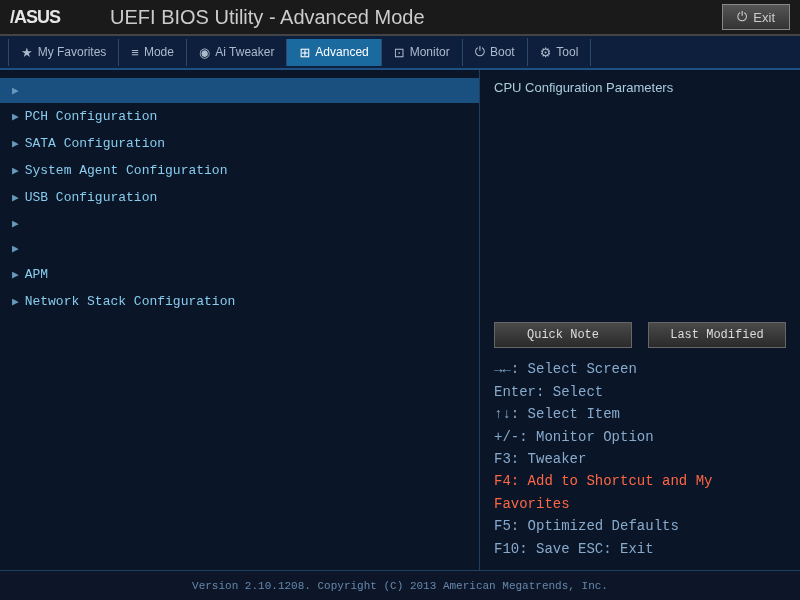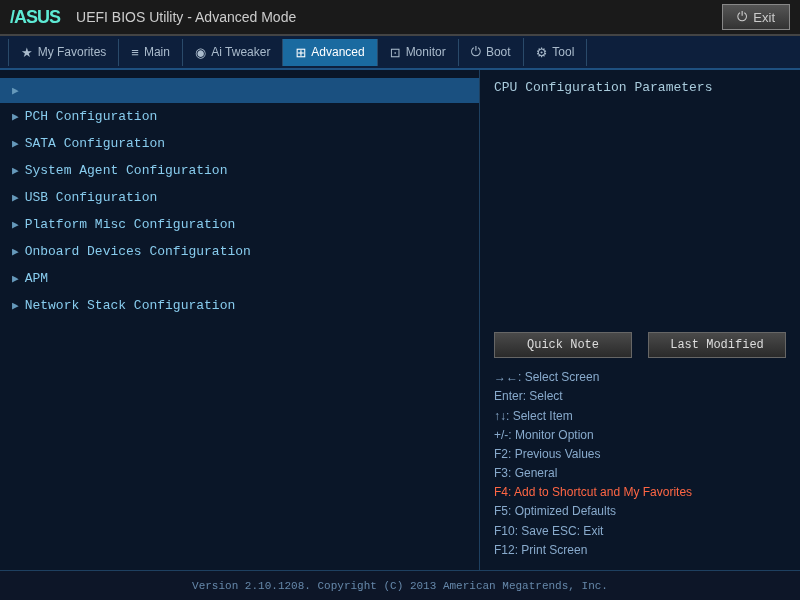--- a/index.html
+++ b/index.html
@@ -14,32 +14,33 @@
     
     #header {
       display: flex;
       align-items: center;
       background: #1a1a1a;
       height: 36px;
       padding: 0 10px;
       border-bottom: 2px solid #444;
     }
     #asus-logo {
-      color: #5eead4;
+      color: #e5e5e5;
       font-weight: bold;
       font-size: 18px;
       font-family: Arial, sans-serif;
       letter-spacing: -1px;
-      margin-right: 16px;
+      margin-right: 22px;
     }
     #header-title {
       color: #cccccc;
-      font-size: 14px;
-      font-family: Arial, sans-serif;
-      flex: 1;
+      font-size: 20px;
+      font-family: Arial, sans-serif;
+      flex: 1;
+      margin-left: 28px;
     }
     #exit-button {
       background: linear-gradient(to bottom, #555, #333);
       border: 1px solid #888;
       color: #ccc;
       padding: 4px 14px;
       cursor: pointer;
       font-size: 13px;
       font-family: Arial, sans-serif;
       display: flex;
@@ -111,21 +112,21 @@
     #right-panel {
       flex: 1;
       padding: 10px 14px;
       display: flex;
       flex-direction: column;
     }
     #right-title {
       color: #aaccdd;
       font-size: 13px;
       margin-bottom: 10px;
-      font-family: Liberation Mono, monospace;
+      font-family: Liberation Sans, sans-serif;
     }
     #description-area {
       flex: 1;
       min-height: 180px;
     }
     #button-row {
       display: flex;
       gap: 16px;
       margin: 10px 0;
     }
@@ -135,23 +136,23 @@
       border: 1px solid #666;
       color: #dddddd;
       padding: 5px 10px;
       cursor: pointer;
       font-size: 12px;
       font-family: 'Courier New', monospace;
       text-align: center;
     }
     #shortcuts {
       color: #88aacc;
-      font-size: 12px;
+      font-size: 14px;
       line-height: 1.6;
-      font-family: Liberation Sans, sans-serif;
+      font-family: Liberation Mono, monospace;
     }
     .shortcut-highlight {
       color: #ff6644;
     }
 
     
     #footer {
       height: 30px;
       background: #0d1628;
       border-top: 1px solid #1e4060;
@@ -177,21 +178,21 @@
   </button>
 </div>
 
 <div id="nav">
     <div class="nav-item">
       <span class="nav-icon">★</span>
       <span>My Favorites</span>
     </div>
     <div class="nav-item">
       <span class="nav-icon">≡</span>
-      <span>Main</span>
+      <span>Mode</span>
     </div>
     <div class="nav-item">
       <span class="nav-icon">◉</span>
       <span>Ai Tweaker</span>
     </div>
     <div class="nav-item active">
       <span class="nav-icon">⊞</span>
       <span>Advanced</span>
     </div>
     <div class="nav-item">
@@ -224,25 +225,23 @@
       <div class="menu-item">
         <span class="menu-arrow-icon">▶</span>
         <span>System Agent Configuration</span>
       </div>
       <div class="menu-item">
         <span class="menu-arrow-icon">▶</span>
         <span>USB Configuration</span>
       </div>
       <div class="menu-item">
         <span class="menu-arrow-icon">▶</span>
-        <span>Platform Misc Configuration</span>
-      </div>
-      <div class="menu-item">
-        <span class="menu-arrow-icon">▶</span>
-        <span>Onboard Devices Configuration</span>
+      </div>
+      <div class="menu-item">
+        <span class="menu-arrow-icon">▶</span>
       </div>
       <div class="menu-item">
         <span class="menu-arrow-icon">▶</span>
         <span>APM</span>
       </div>
       <div class="menu-item">
         <span class="menu-arrow-icon">▶</span>
         <span>Network Stack Configuration</span>
       </div>
     </div>
@@ -251,25 +250,23 @@
     <div id="description-area"></div>
     <div id="button-row">
       <button class="action-button">Quick Note</button>
       <button class="action-button">Last Modified</button>
     </div>
     <div id="shortcuts">
         <div>→←: Select Screen</div>
         <div>Enter: Select</div>
         <div>↑↓: Select Item</div>
         <div>+/-: Monitor Option</div>
-        <div>F2: Previous Values</div>
-        <div>F3: General</div>
+        <div>F3: Tweaker</div>
         <div><span class="shortcut-highlight">F4: Add to Shortcut and My Favorites</span></div>
         <div>F5: Optimized Defaults</div>
         <div>F10: Save  ESC: Exit</div>
-        <div>F12: Print Screen</div>
       </div>
   </div>
 </div>
 
 <div id="footer">
   <span id="footer-text">Version 2.10.1208. Copyright (C) 2013 American Megatrends, Inc.</span>
 </div>
 
 </body></html>

